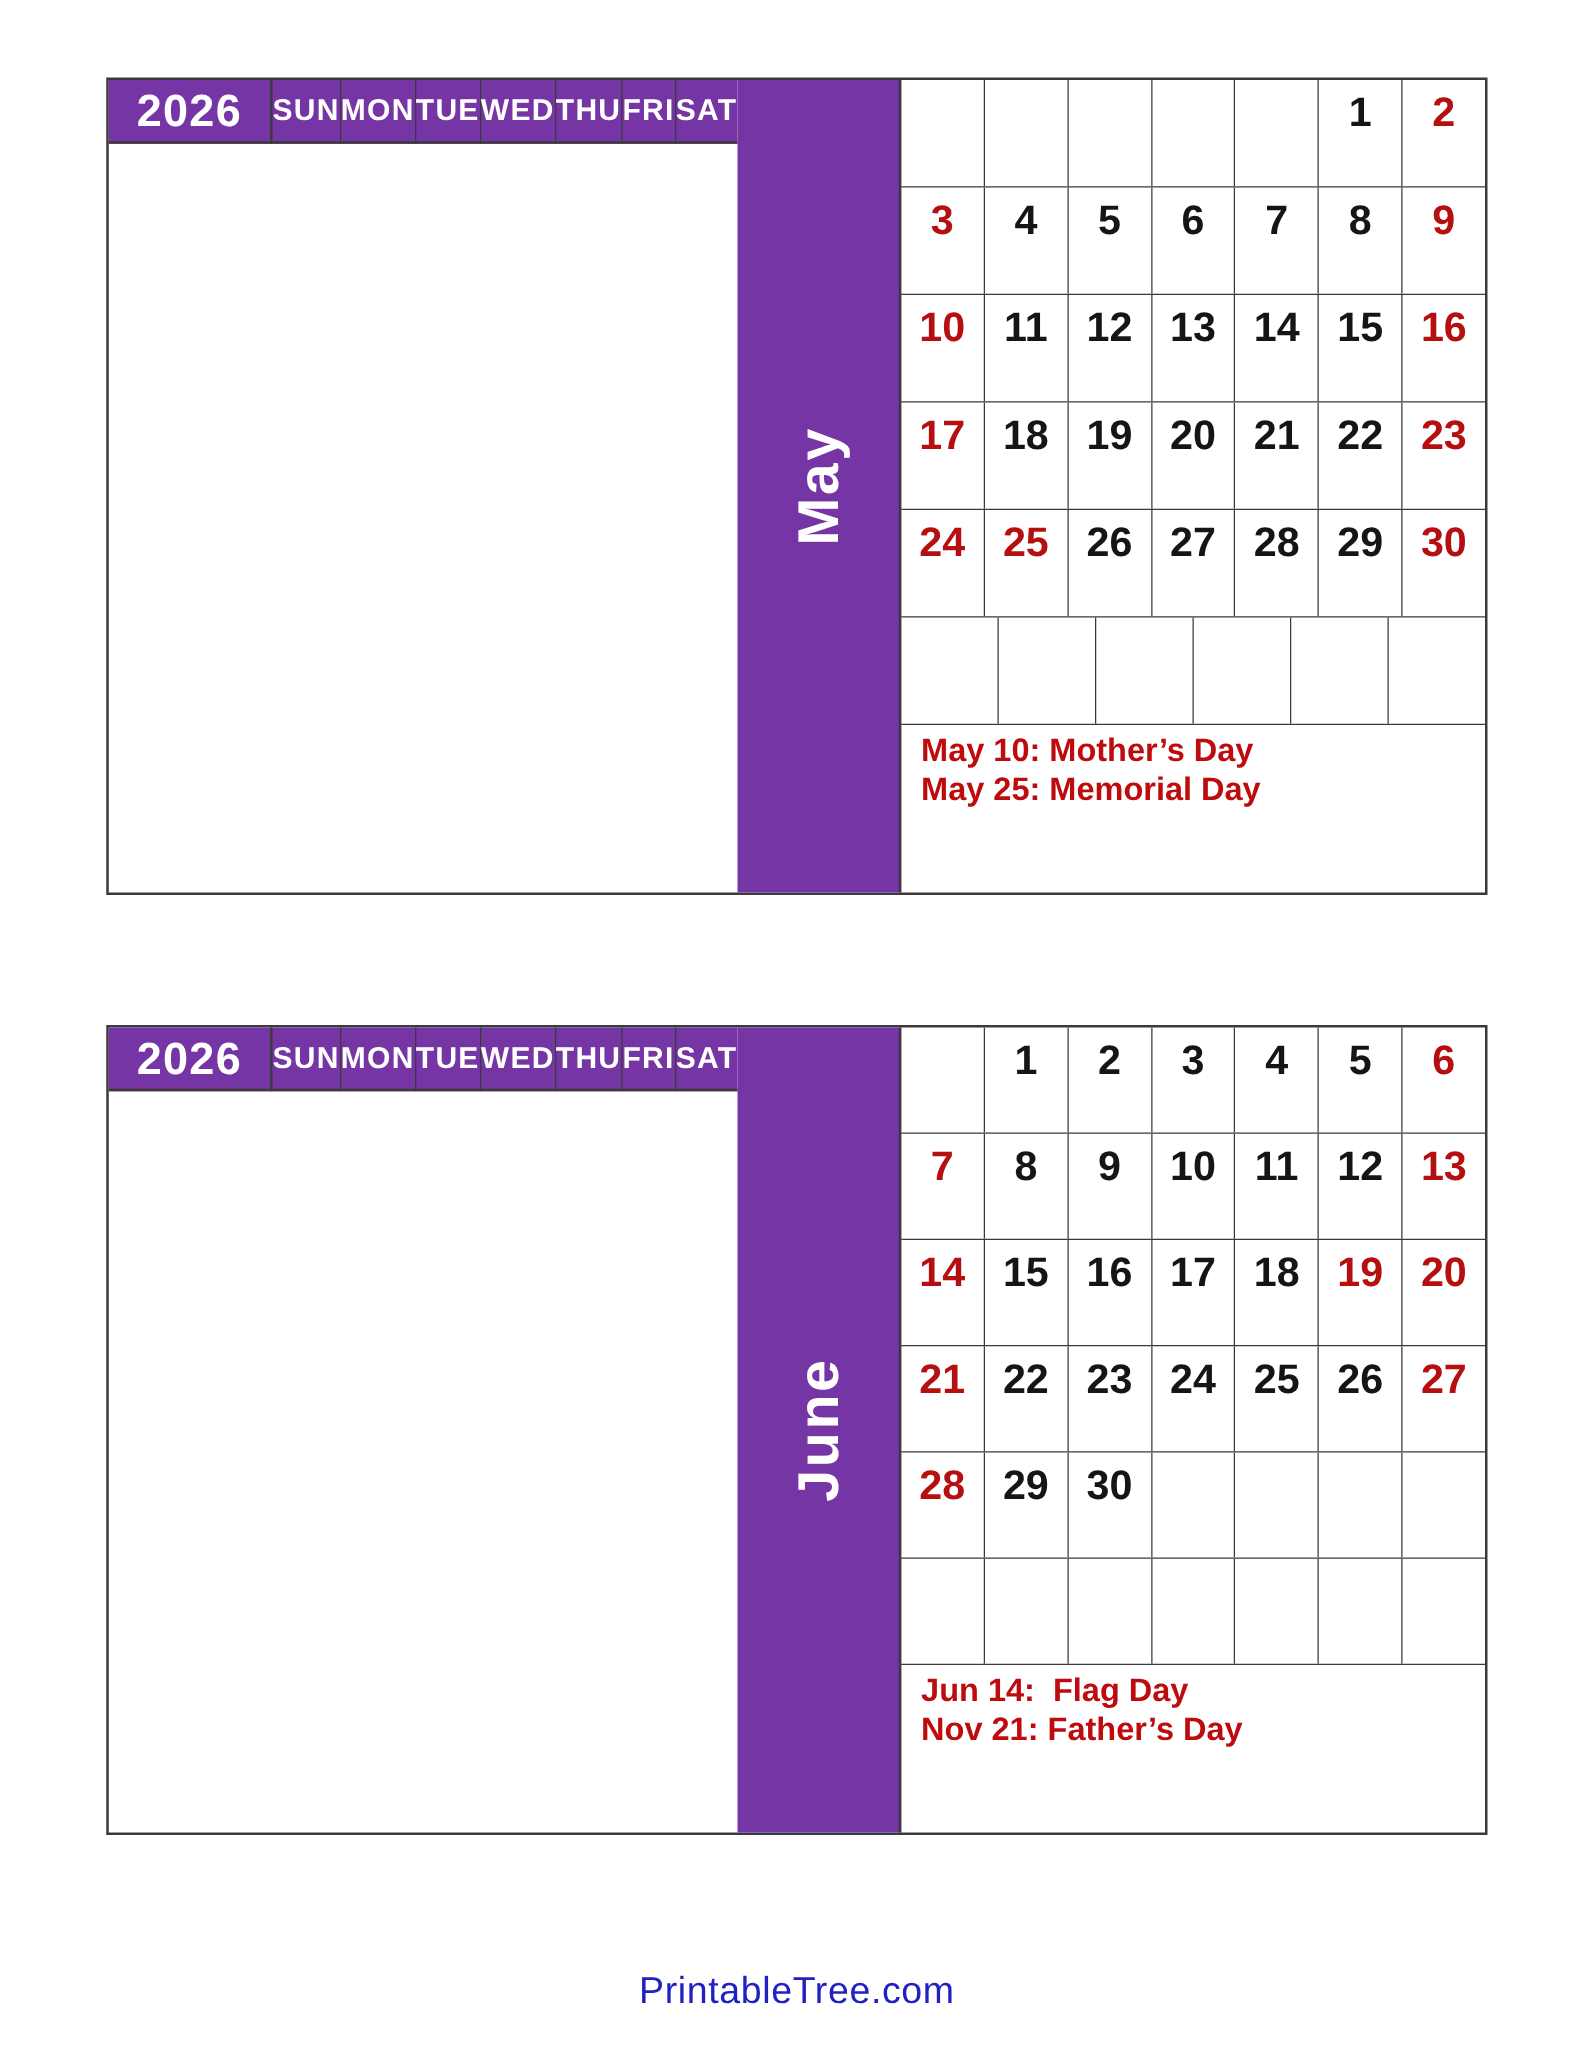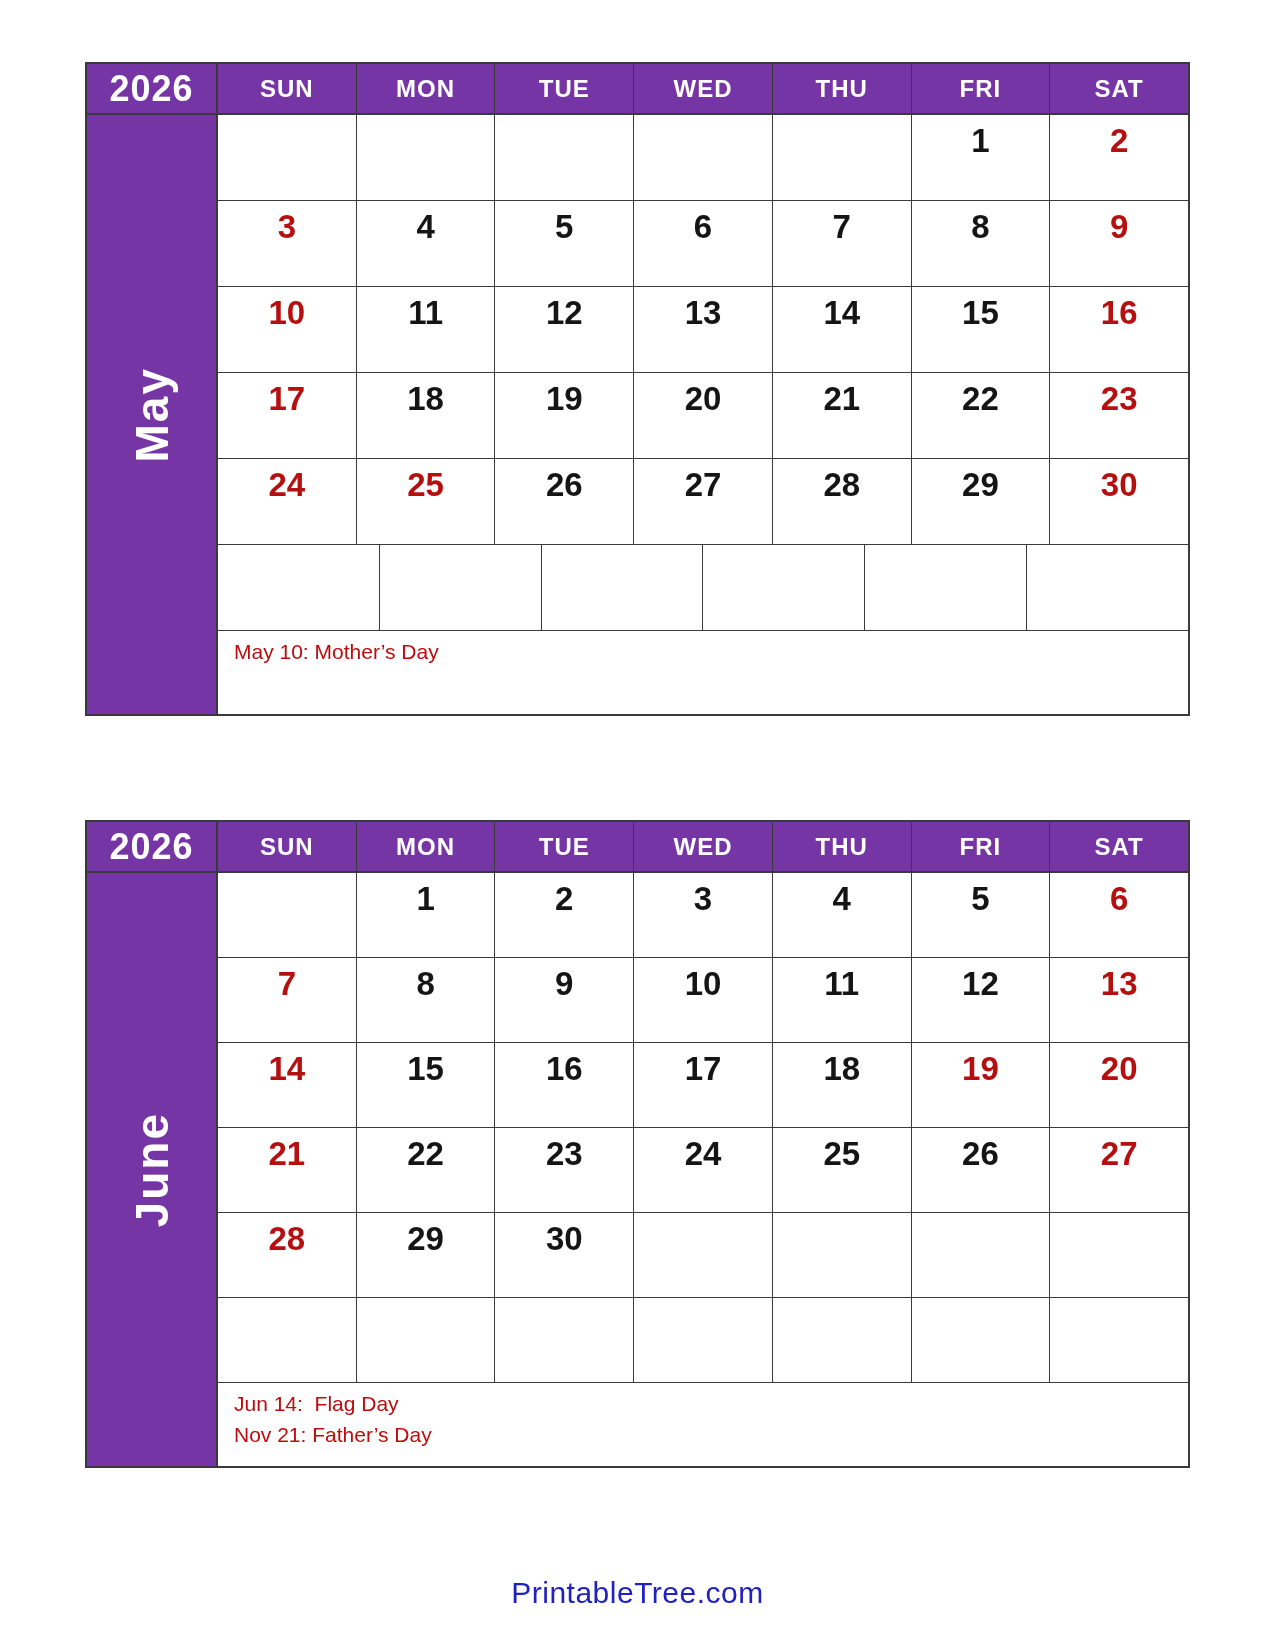--- a/index.html
+++ b/index.html
@@ -13,21 +13,21 @@
     overflow: hidden;
   }
   .calendar {
     position: absolute;
     left: 85px;
     width: 1105px;
     box-sizing: border-box;
     border: 2px solid var(--border_dark, #3A3A3A);
     background: #ffffff;
     display: flex;
-    flex-direction: column;
+    flex-direction: row;
   }
   .cal-0 { top: 62px;  height: 654px; }
   .cal-1 { top: 820px; height: 648px; }
 
   .header-row {
     display: flex;
     height: 51px;
     flex: 0 0 51px;
     background: var(--header_purple, #7635A4);
   }
@@ -101,22 +101,22 @@
   .day-cell.red { color: var(--weekend_red, #B50F10); }
 
   .holiday-row {
     flex: 1;
     box-sizing: border-box;
     padding: 5px 10px 0 16px;
     overflow: hidden;
   }
   .holiday-line {
     color: var(--holiday_red, #BE0B0D);
-    font-size: 21px;
-    font-weight: 400;
+    font-size: 26px;
+    font-weight: 700;
     line-height: 31px;
     white-space: pre;
   }
 
   .site-footer {
     position: absolute;
     top: 1576px;
     left: 0;
     width: 100%;
     text-align: center;
@@ -193,20 +193,21 @@
             </div><div class="week-row">
               <div class="day-cell"></div>
               <div class="day-cell"></div>
               <div class="day-cell"></div>
               <div class="day-cell"></div>
               <div class="day-cell"></div>
               <div class="day-cell"></div>
             </div></div>
         <div class="holiday-row">
           <div class="holiday-line">May 10: Mother’s Day</div>
+          <div class="holiday-line">May 25: Memorial Day</div>
         </div>
       </div>
     </div>
   </section>
 
   <section class="calendar cal-1">
     <div class="header-row">
       <div class="year-cell">2026</div>
       <div class="day-header">SUN</div>
       <div class="day-header">MON</div>

